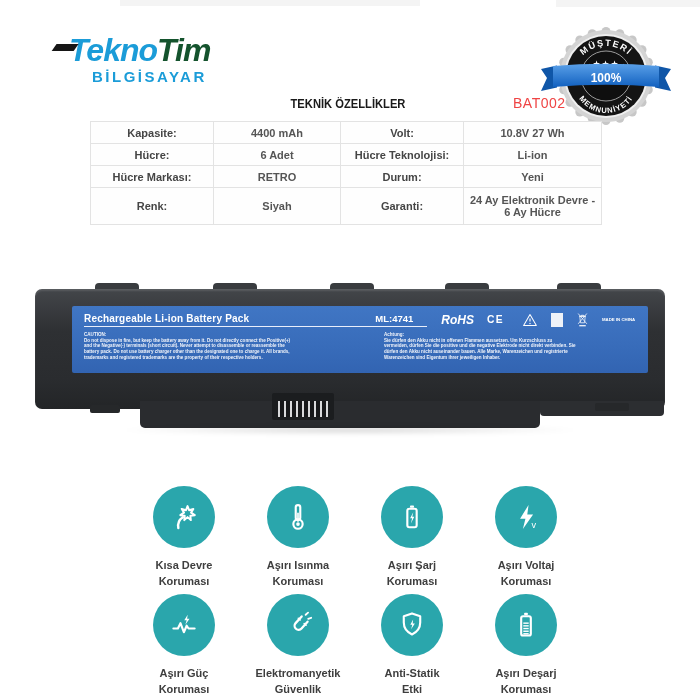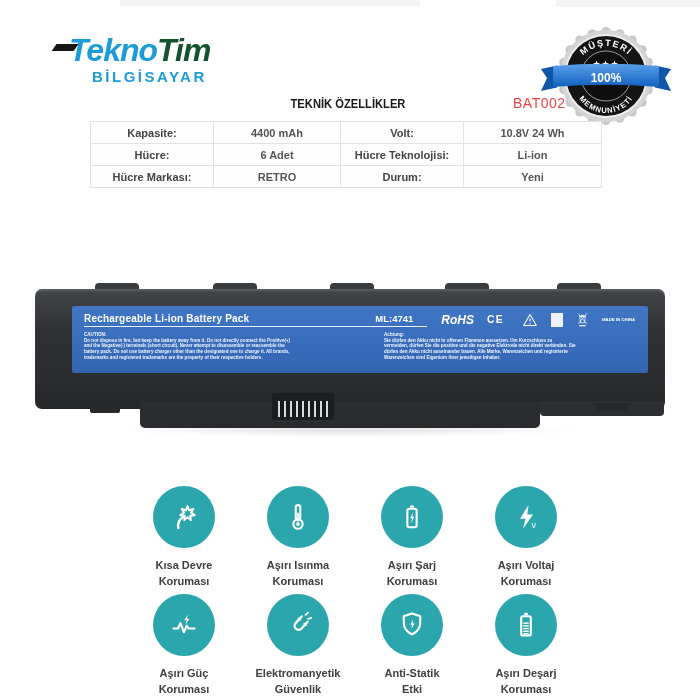--- a/index.html
+++ b/index.html
@@ -154,33 +154,39 @@
         <col style="width:123px">
         <col style="width:127px">
         <col style="width:123px">
         <col style="width:138px">
       </colgroup>
     <tbody>
       <tr>
         <td class="lbl">Kapasite:</td>
         <td class="val">4400 mAh</td>
         <td class="lbl">Volt:</td>
-        <td class="val">10.8V 24 Wh</td>
+        <td class="val">10.8V 27 Wh</td>
       </tr>
       <tr>
         <td class="lbl">Hücre:</td>
         <td class="val">6 Adet</td>
         <td class="lbl">Hücre Teknolojisi:</td>
         <td class="val">Li-ion</td>
       </tr>
       <tr>
         <td class="lbl">Hücre Markası:</td>
         <td class="val">RETRO</td>
         <td class="lbl">Durum:</td>
         <td class="val">Yeni</td>
+      </tr>
+      <tr class="tall">
+        <td class="lbl">Renk:</td>
+        <td class="val">Siyah</td>
+        <td class="lbl">Garanti:</td>
+        <td class="val">24 Ay Elektronik Devre - 6 Ay Hücre</td>
       </tr>
     </tbody>
   </table>
 
   <div class="battery">
     <div class="bat-bump" style="left:60px"></div>
     <div class="bat-bump" style="left:178px"></div>
     <div class="bat-bump" style="left:295px"></div>
     <div class="bat-bump" style="left:410px"></div>
     <div class="bat-bump" style="left:522px"></div>

